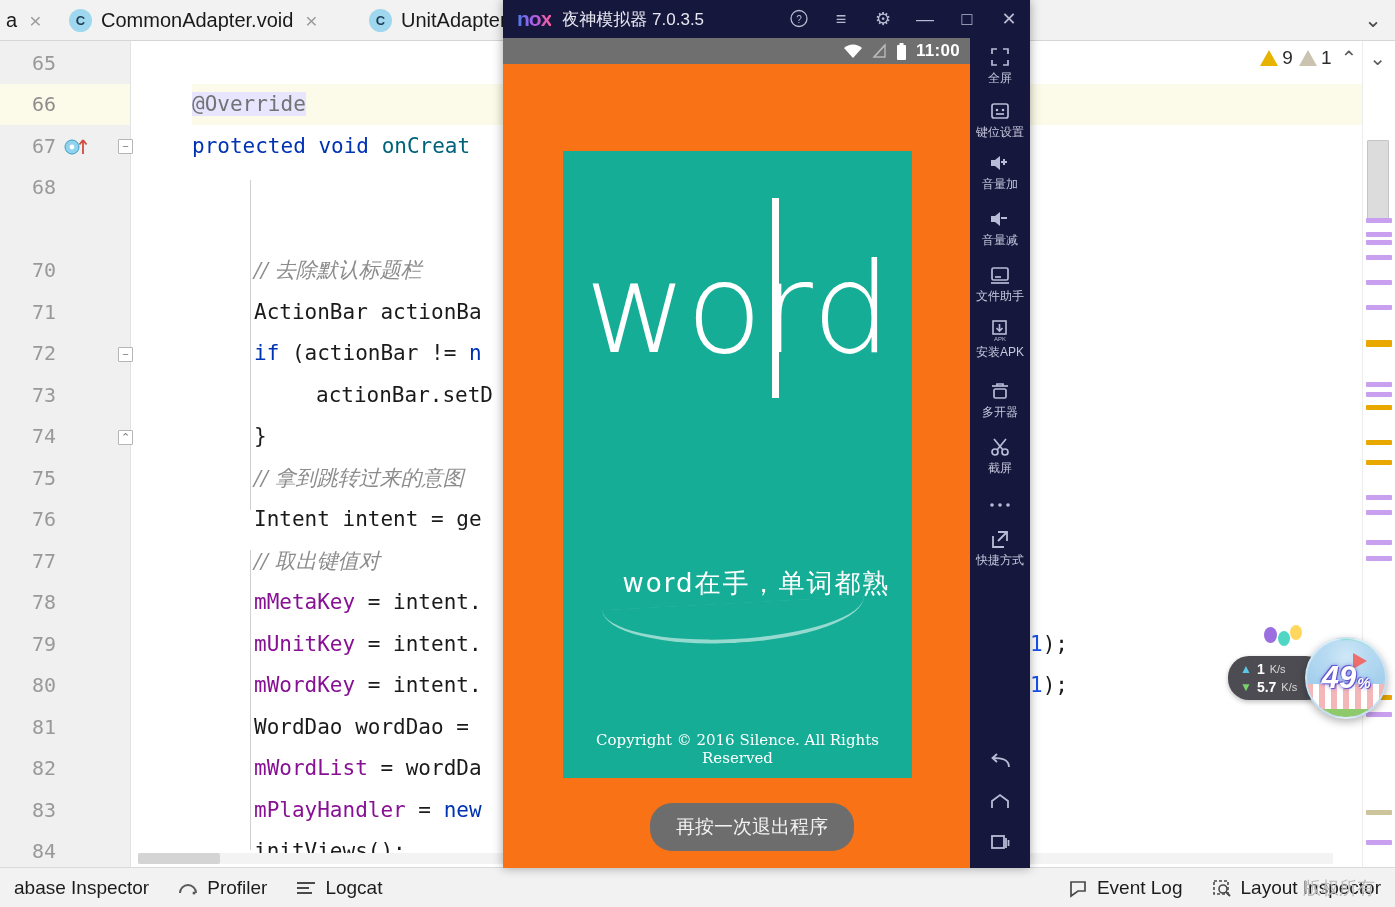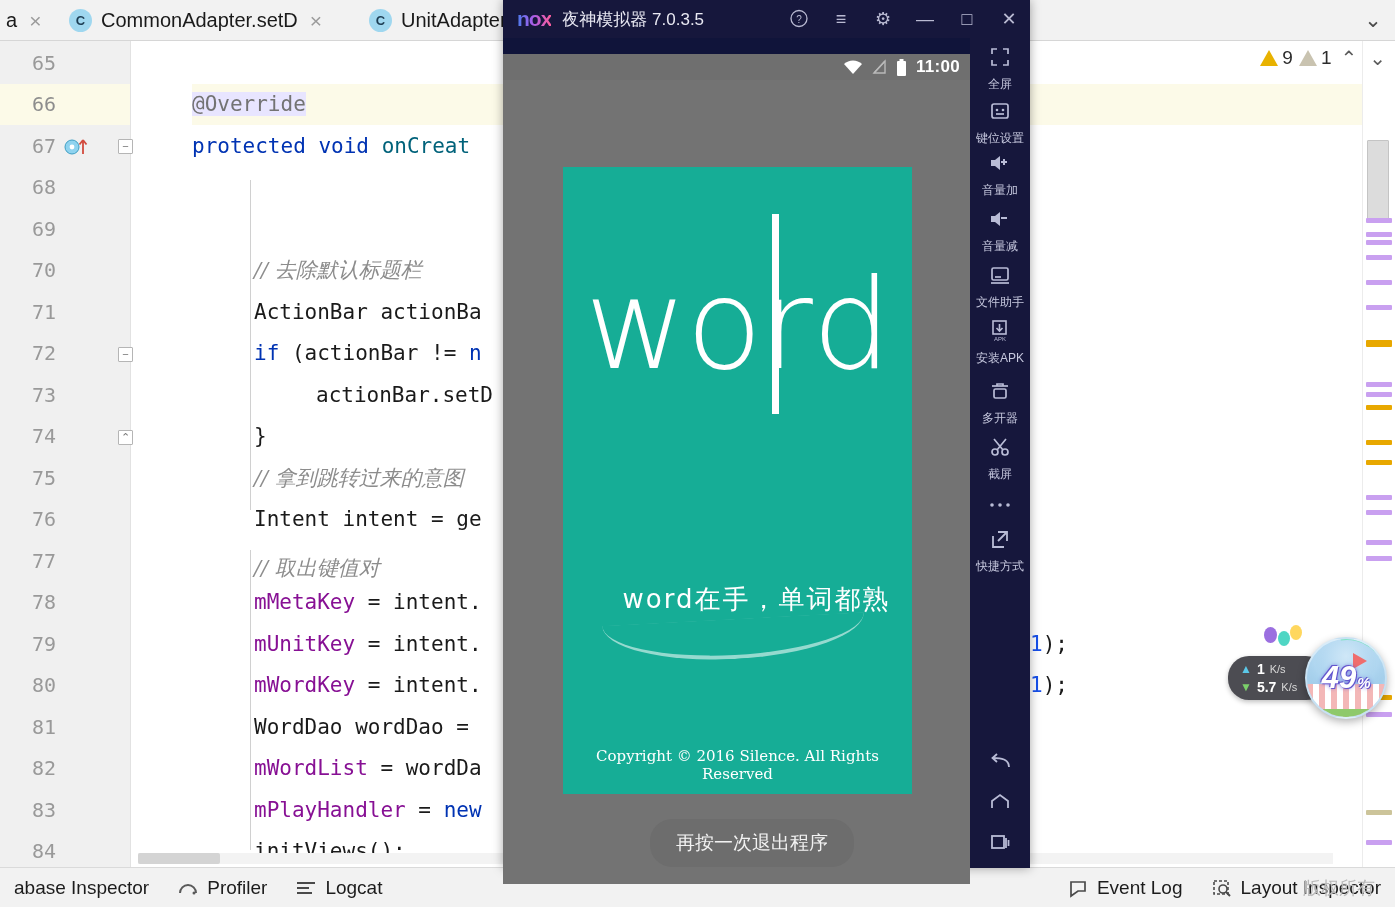--- a/index.html
+++ b/index.html
@@ -152,22 +152,22 @@
     -webkit-background-clip:text;background-clip:text;color:transparent;
   }
   #nox-title .ttl{margin-left:11px;font-size:17px;color:#e8e8f2;}
   #nox-title .tbtns{margin-left:auto;display:flex;align-items:center;}
   #nox-title .tb{
     width:42px;height:38px;display:flex;align-items:center;justify-content:center;
     color:#b9bad2;font-size:18px;
   }
 
   #nox-screen{
-    position:absolute;left:0;top:54px;width:467px;height:830px;
-    background:#737373;overflow:hidden;
+    position:absolute;left:0;top:38px;width:467px;height:830px;
+    background:#f97316;overflow:hidden;
   }
   #android-status{
     position:absolute;left:0;top:0;width:467px;height:26px;
     background:#6f6f6f;display:flex;align-items:center;justify-content:flex-end;
     gap:9px;padding-right:10px;box-sizing:border-box;
   }
   #android-status .clk{color:#fff;font-size:17px;font-weight:bold;letter-spacing:.3px;}
 
   #splash{
     position:absolute;left:60px;top:113px;width:349px;height:627px;
@@ -207,21 +207,21 @@
   }
 
   #nox-side{
     position:absolute;right:0;top:38px;width:60px;height:830px;
     background:#16173c;
   }
   .sd{
     width:60px;display:flex;flex-direction:column;align-items:center;
     color:#b9bcd6;margin-bottom:2px;
   }
-  .sd .lbl{font-size:12px;color:#c6c8de;margin-top:8px;line-height:1;}
+  .sd .lbl{font-size:12px;color:#c6c8de;margin-top:2px;line-height:1;}
   .sd .ico{height:26px;display:flex;align-items:center;justify-content:center;}
   #nox-navs{position:absolute;left:0;bottom:6px;width:60px;}
   .navbtn{height:40px;display:flex;align-items:center;justify-content:center;color:#b9bcd6;}
 
   
   #floatwidget{
     position:absolute;left:1228px;top:637px;z-index:30;
     display:flex;align-items:center;
   }
   #netpill{
@@ -286,23 +286,20 @@
           <svg width="26" height="20" viewBox="0 0 26 20">
             <circle cx="8" cy="11" r="7" fill="#8fd3ef" stroke="#3f9fc4"></circle>
             <circle cx="8" cy="11" r="2.4" fill="#fff"></circle>
             <path d="M19 18 L19 5 M19 4 L15.5 8.5 M19 4 L22.5 8.5" stroke="#d24b3e" stroke-width="1.8" fill="none"></path>
           </svg>
         </span>
       </div>
       <div class="ln" style="top: 126.5px;">
         <span class="num">68</span>
       </div>
-      <div class="ln" style="top: 168px;">
-        <span class="num">69</span>
-      </div>
       <div class="ln" style="top: 209.5px;">
         <span class="num">70</span>
       </div>
       <div class="ln" style="top: 251px;">
         <span class="num">71</span>
       </div>
       <div class="ln" style="top: 292.5px;">
         <span class="num">72</span>
       </div>
       <div class="ln" style="top: 334px;">
@@ -346,21 +343,21 @@
       <div class="cl" style="top: 2px; left: 0px;"></div>
       <div class="cl hl" style="top: 43.5px; left: 62px;"><span class="meta">@Override</span></div>
       <div class="cl" style="top: 85px; left: 62px;"><span class="kw">protected </span><span class="kw">void </span><span style="color: rgb(0, 98, 122);">onCreat</span></div>
       <div class="cl" style="top: 209.5px; left: 124px;"><span class="cmt">// 去除默认标题栏</span></div>
       <div class="cl" style="top: 251px; left: 124px;"><span>ActionBar actionBa</span></div>
       <div class="cl" style="top: 292.5px; left: 124px;"><span class="kw">if </span><span>(actionBar != </span><span class="kw">n</span></div>
       <div class="cl" style="top: 334px; left: 186px;"><span>actionBar.setD</span></div>
       <div class="cl" style="top: 375.5px; left: 124px;"><span>}</span></div>
       <div class="cl" style="top: 417px; left: 124px;"><span class="cmt">// 拿到跳转过来的意图</span></div>
       <div class="cl" style="top: 458.5px; left: 124px;"><span>Intent intent = ge</span></div>
-      <div class="cl" style="top: 500px; left: 124px; align-items: flex-end;"><span class="cmt">// 取出键值对</span></div>
+      <div class="cl" style="top: 500px; left: 124px;"><span class="cmt">// 取出键值对</span></div>
       <div class="cl" style="top: 541.5px; left: 124px;"><span class="fld">mMetaKey</span><span> = intent.</span></div>
       <div class="cl" style="top: 583px; left: 124px;"><span class="fld">mUnitKey</span><span> = intent.</span></div>
       <div class="cl" style="top: 624.5px; left: 124px;"><span class="fld">mWordKey</span><span> = intent.</span></div>
       <div class="cl" style="top: 707.5px; left: 124px;"><span class="fld">mWordList</span><span> = wordDa</span></div>
       <div class="cl" style="top: 666px; left: 124px;"><span>WordDao wordDao = </span></div>
       <div class="cl" style="top: 749px; left: 124px;"><span class="fld">mPlayHandler</span><span> = </span><span class="kw">new</span></div>
       <div class="cl" style="top: 790.5px; left: 124px;"><span>initViews();</span></div>
     </div>
   <div id="hscroll">
     <div class="thumb"></div>
@@ -414,21 +411,21 @@
   <span class="chev">⌄</span>
 </div>
 
 <div id="tabbar">
     <div class="tab" style="width: 58px; padding: 0px 6px; overflow: hidden;">
       <span>a</span>
       <span class="closex">×</span>
     </div>
     <div class="tab" style="width: 300px; overflow: hidden;">
       <span class="fileicon">C</span>
-      <span>CommonAdapter.setD</span>
+      <span>CommonAdapter.void</span>
       <span class="closex">×</span>
     </div>
     <div class="tab" style="width: 200px; overflow: hidden;">
       <span class="fileicon">C</span>
       <span>UnitAdapter.ja</span>
       <span class="closex">×</span>
     </div>
     <div class="tab" style="width: 92px; overflow: hidden;">
       <span>.java</span>
       <span class="closex">×</span>

